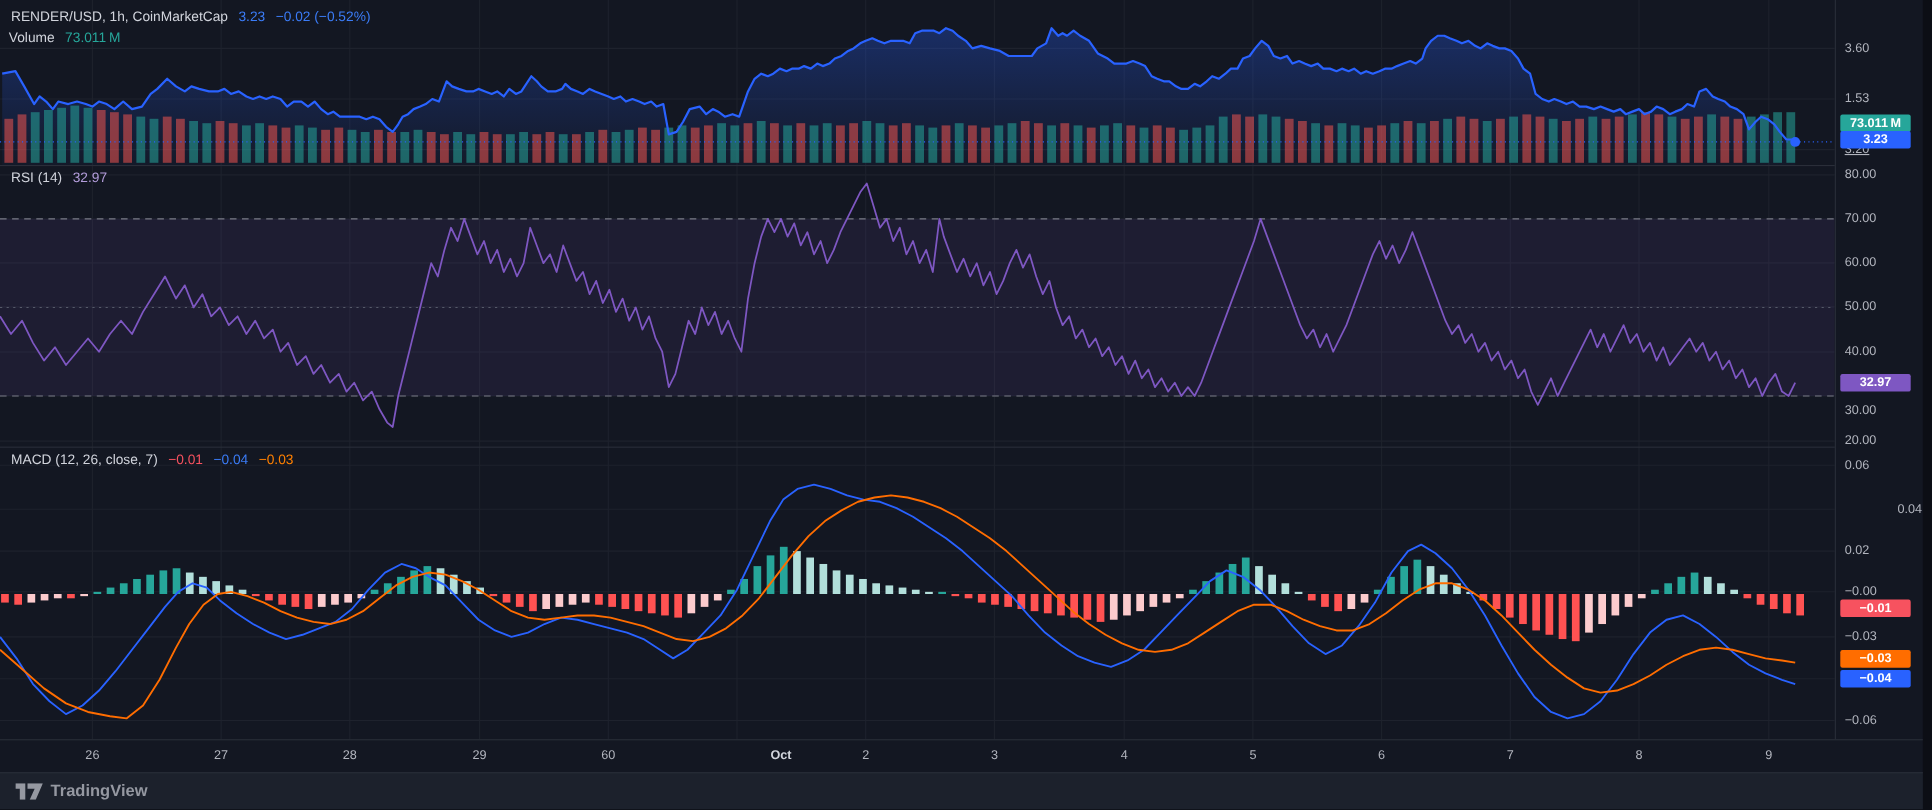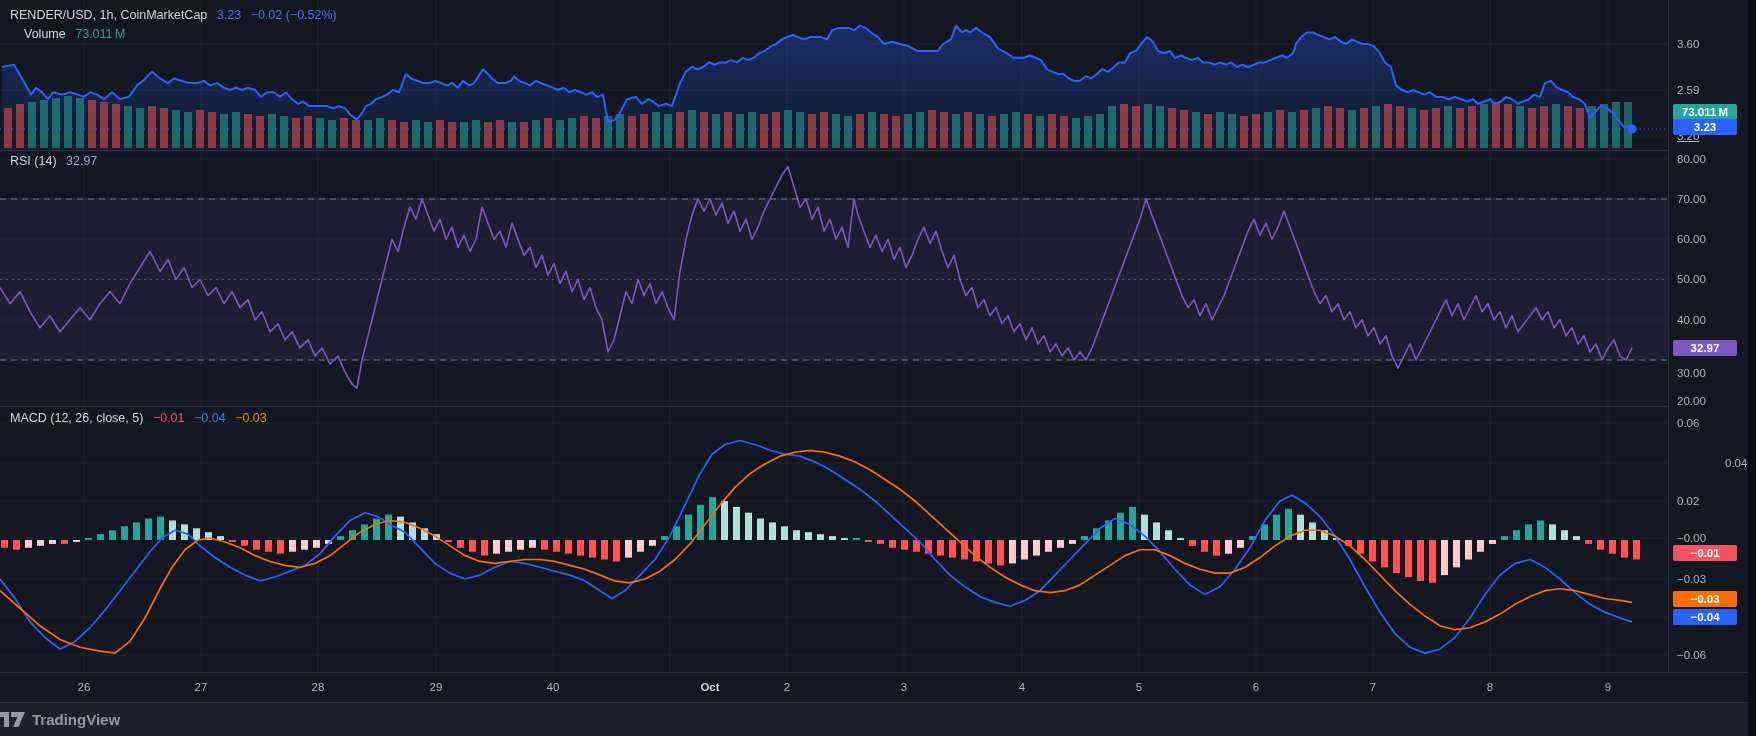--- a/index.html
+++ b/index.html
@@ -10,21 +10,21 @@
   .pane-sep{position:absolute;left:0;width:1668px;height:1px;background:#2a2e39;}
   #axis-col{position:absolute;left:1668px;top:0;width:88px;height:672px;border-left:1px solid #2a2e39;}
   .tick{position:absolute;left:8px;font-size:11.5px;color:#b2b5be;transform:translateY(-50%);white-space:nowrap;}
   .badge{position:absolute;left:4px;min-width:64px;box-sizing:border-box;text-align:center;
          font-size:11.5px;font-weight:700;color:#fff;padding:2px 6px;border-radius:2px;
          transform:translateY(-50%);white-space:nowrap;}
   #time-axis{position:absolute;left:0;top:672px;width:1756px;height:30px;border-top:1px solid #2a2e39;}
   .tlabel{position:absolute;top:8px;font-size:11.5px;color:#b2b5be;transform:translateX(-50%);}
   .tlabel.major{color:#d1d4dc;font-weight:700;}
   #footer{position:absolute;left:0;top:702px;width:1756px;height:34px;background:#1c212c;
-          border-top:1px solid #2a2e39;display:flex;align-items:center;box-sizing:border-box;}
+          border-top:1px solid #2a2e39;display:flex;align-items:center;padding-left:14px;box-sizing:border-box;}
   #logo{display:flex;align-items:center;gap:7px;color:#9598a1;font-size:15px;font-weight:700;cursor:pointer;}
   .hdr{position:absolute;font-size:12.5px;color:#d1d4dc;z-index:5;white-space:nowrap;}
   .hdr .sym{color:#d1d4dc;cursor:pointer;}
   .hdr .v-blue{color:#3b7cf7;}
   .hdr .v-green{color:#26a69a;}
   .hdr .v-purple{color:#b39ddb;}
   .hdr .v-red{color:#f7525f;}
   .hdr .v-orange{color:#ff8000;}
   .hdr span{margin-right:6px;}
 </style>
@@ -365,40 +365,40 @@
       </svg>
     <div class="pane-sep" style="top:150px"></div>
     <div class="pane-sep" style="top:406px"></div>
   </div>
 
   <div class="hdr" style="left:10px;top:8px">
     <span class="sym">RENDER/USD, 1h, CoinMarketCap</span>
     <span class="v-blue">3.23</span>
     <span class="v-blue">−0.02 (−0.52%)</span>
   </div>
-  <div class="hdr" style="left:24px;top:27px">
+  <div class="hdr" style="left:8px;top:27px">
     <span>Volume</span>
     <span class="v-green">73.011 M</span>
   </div>
 
   <div class="hdr" style="left:10px;top:154px">
     <span>RSI (14)</span>
     <span class="v-purple">32.97</span>
   </div>
 
   <div class="hdr" style="left:10px;top:411px">
-    <span>MACD (12, 26, close, 5)</span>
+    <span>MACD (12, 26, close, 7)</span>
     <span class="v-red">−0.01</span>
     <span class="v-blue">−0.04</span>
     <span class="v-orange">−0.03</span>
   </div>
 
   <div id="axis-col">
       <div class="tick" style="top: 44px;">3.60</div>
-      <div class="tick" style="top: 90px;">2.59</div>
+      <div class="tick" style="top: 90px;">1.53</div>
       <div class="tick" style="top: 136px; text-decoration: underline;">3.20</div>
       <div class="tick" style="top: 159px;">80.00</div>
       <div class="tick" style="top: 199px;">70.00</div>
       <div class="tick" style="top: 239px;">60.00</div>
       <div class="tick" style="top: 279px;">50.00</div>
       <div class="tick" style="top: 320px;">40.00</div>
       <div class="tick" style="top: 360px; margin-top: 13px;">30.00</div>
       <div class="tick" style="top: 401px;">20.00</div>
       <div class="tick" style="top: 423px;">0.06</div>
       <div class="tick" style="top: 463px; margin-left: 48px;">0.04</div>
@@ -413,21 +413,21 @@
       <div class="badge" style="top: 553px; background: rgb(247, 82, 95);">−0.01</div>
       <div class="badge" style="top: 599px; background: rgb(255, 109, 0);">−0.03</div>
       <div class="badge" style="top: 617px; background: rgb(41, 98, 255);">−0.04</div>
     </div>
 
   <div id="time-axis">
       <div class="tlabel" style="left: 84px;">26</div>
       <div class="tlabel" style="left: 201px;">27</div>
       <div class="tlabel" style="left: 318px;">28</div>
       <div class="tlabel" style="left: 436px;">29</div>
-      <div class="tlabel" style="left: 553px;">40</div>
+      <div class="tlabel" style="left: 553px;">60</div>
       <div class="tlabel major" style="left: 710px;">Oct</div>
       <div class="tlabel" style="left: 787px;">2</div>
       <div class="tlabel" style="left: 904px;">3</div>
       <div class="tlabel" style="left: 1022px;">4</div>
       <div class="tlabel" style="left: 1139px;">5</div>
       <div class="tlabel" style="left: 1256px;">6</div>
       <div class="tlabel" style="left: 1373px;">7</div>
       <div class="tlabel" style="left: 1490px;">8</div>
       <div class="tlabel" style="left: 1608px;">9</div>
     </div>

